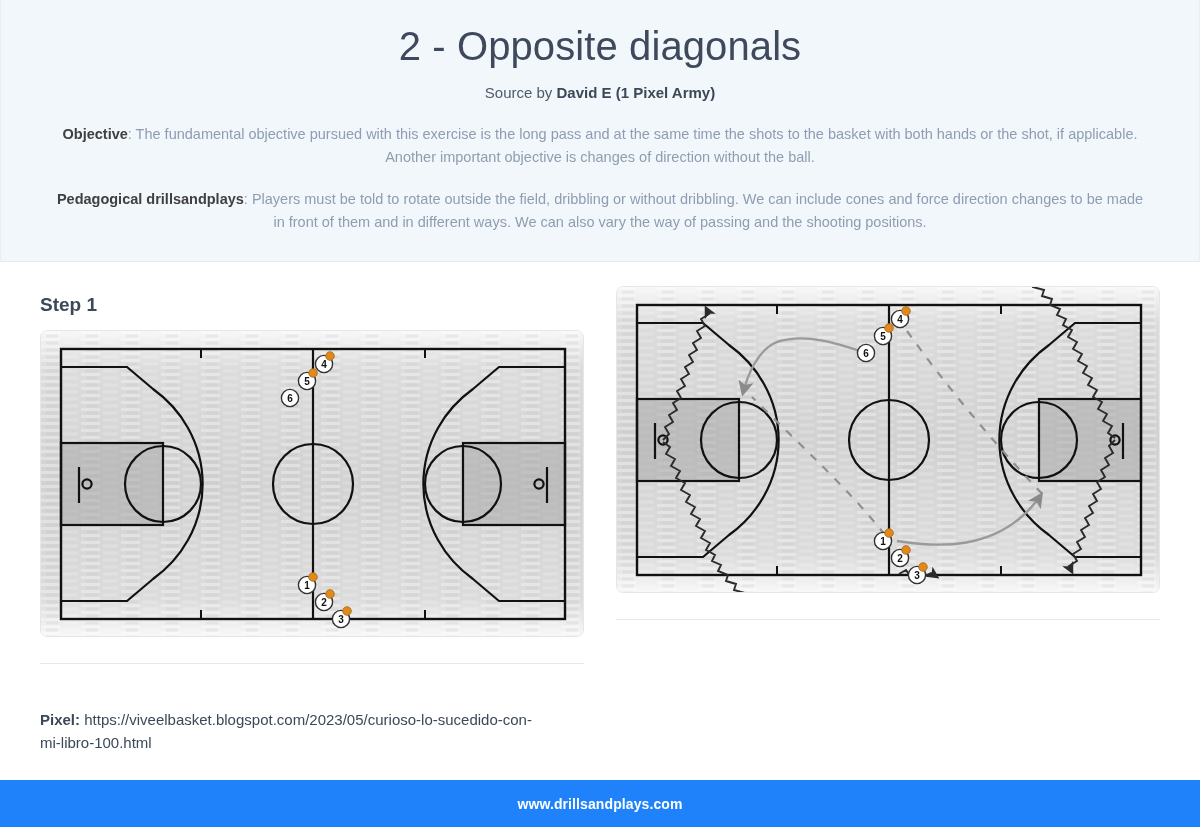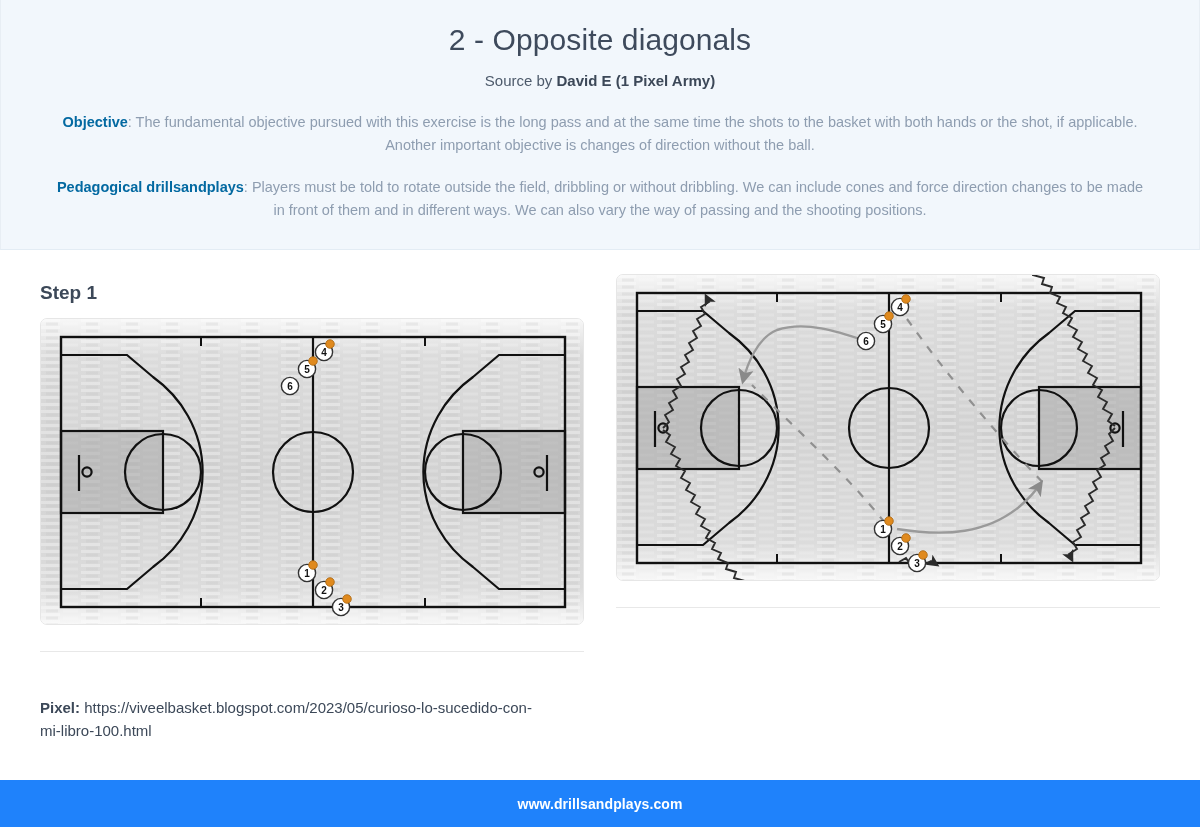--- a/index.html
+++ b/index.html
@@ -17,21 +17,21 @@
   
   .header {
     background: #f2f7fc;
     border-bottom: 1px solid #e3ecf4;
     border-left: 1px solid #e8eef4;
     border-right: 1px solid #e8eef4;
     padding: 22px 40px 26px 40px;
     text-align: center;
   }
   .drill-title {
-    font-size: 30px;
+    font-size: 40px;
     font-weight: 400;
     color: #3e4a5c;
     margin: 0 0 14px 0;
     line-height: 1.2;
     letter-spacing: .1px;
   }
   .created-by {
     font-size: 15px;
     color: #4d5a6b;
     margin: 0 0 22px 0;
@@ -40,21 +40,21 @@
 
   .para {
     font-size: 14.5px;
     line-height: 1.62;
     color: #8e9db0;
     max-width: 1090px;
     margin: 0 auto 18px auto;
     text-align: center;
   }
   .para:last-child { margin-bottom: 0; }
-  .para b { color: #0369a1; font-weight: bold; }
+  .para b { color: #404040; font-weight: bold; }
 
   
   .content {
     padding: 24px 40px 0 40px;
   }
   .steps-row {
     display: flex;
     gap: 32px;
   }
   .step-col { width: 604px; }

